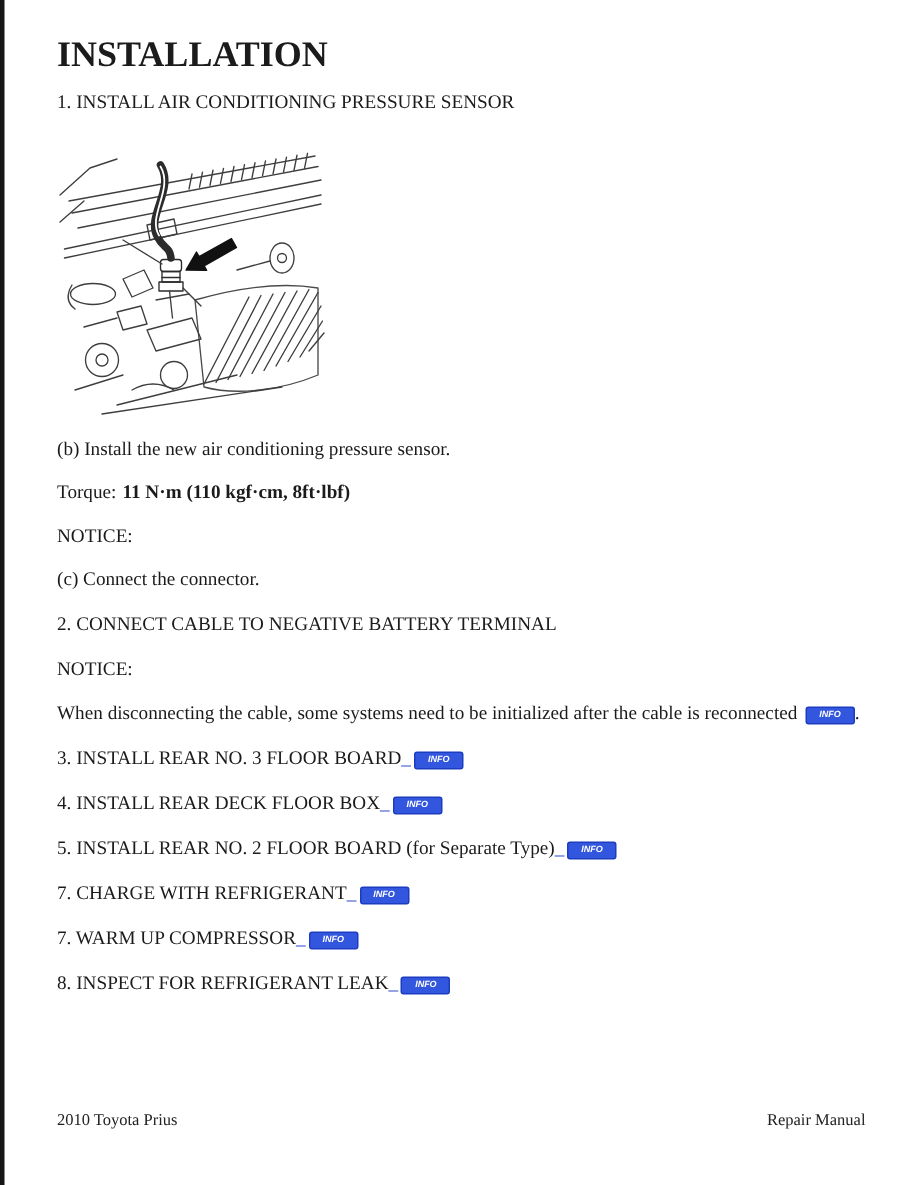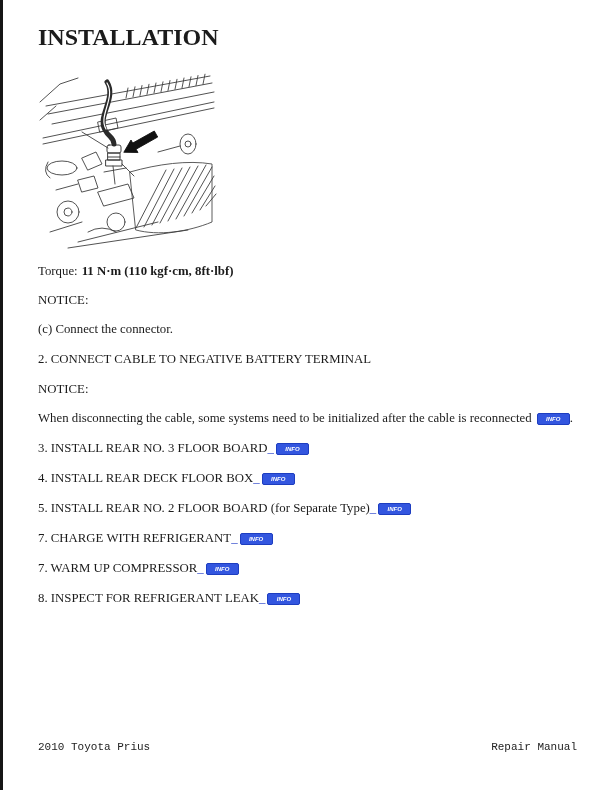--- a/index.html
+++ b/index.html
@@ -26,33 +26,34 @@
     display:inline-block;min-width:27px;height:10px;line-height:10px;
     margin-left:2px;padding:0 2px;text-align:center;
     border:1px solid #1d3dc0;border-radius:2px;
     font-family:"Liberation Sans","DejaVu Sans",sans-serif;
     font-size:6px;font-weight:bold;font-style:italic;color:#ffffff;
     vertical-align:1px;cursor:pointer;
   }
   .footer{
     position:absolute;left:38px;right:38px;top:741px;
     display:flex;justify-content:space-between;
-    font-family:Liberation Mono, monospace;
+    font-family:Liberation Serif, serif;
     font-size:11px;color:#222;
   }
 </style>
 </head>
 <body>
 
 <div class="edge-line"></div>
 
 <div class="content">
 
   <h1 class="page-title">INSTALLATION</h1>
 
+  <div class="sec-heading h1">1. INSTALL AIR CONDITIONING PRESSURE SENSOR</div>
 
   <figure>
     <svg width="182" height="178" viewBox="0 0 182 178" fill="none" stroke="#3e3e3e" stroke-width="0.9" stroke-linecap="round" stroke-linejoin="round">
 
       <path d="M8,34 L172,4"></path>
       <path d="M10,42 L174,11"></path>
       <path d="M14,52 L176,20"></path>
 
       <g>
         <path d="M88,26 L90,16"></path>
@@ -119,20 +120,21 @@
       <path d="M60,120 L90,112 L96,126 L66,134 Z"></path>
       <circle cx="78" cy="150" r="9"></circle>
       <path d="M50,160 q14,-8 28,0"></path>
       <path d="M40,170 L120,150"></path>
       <path d="M30,176 L150,158"></path>
       <path d="M44,60 L70,76"></path>
       <path d="M84,92 L96,104"></path>
     </svg>
   </figure>
 
+  <p>(b) Install the new air conditioning pressure sensor.</p>
 
   <p>
     <span class="torque-label">Torque:</span><span class="torque-value">11 N·m (110 kgf·cm, 8ft·lbf)</span>
   </p>
 
   <p>NOTICE:</p>
 
 
   <p>(c) Connect the connector.</p>
 

